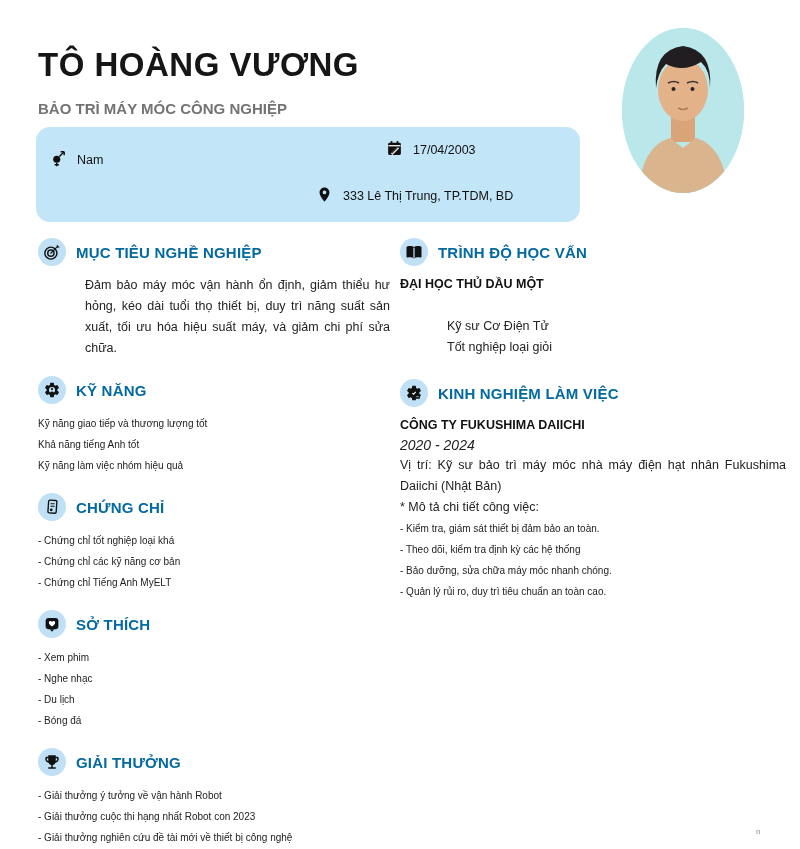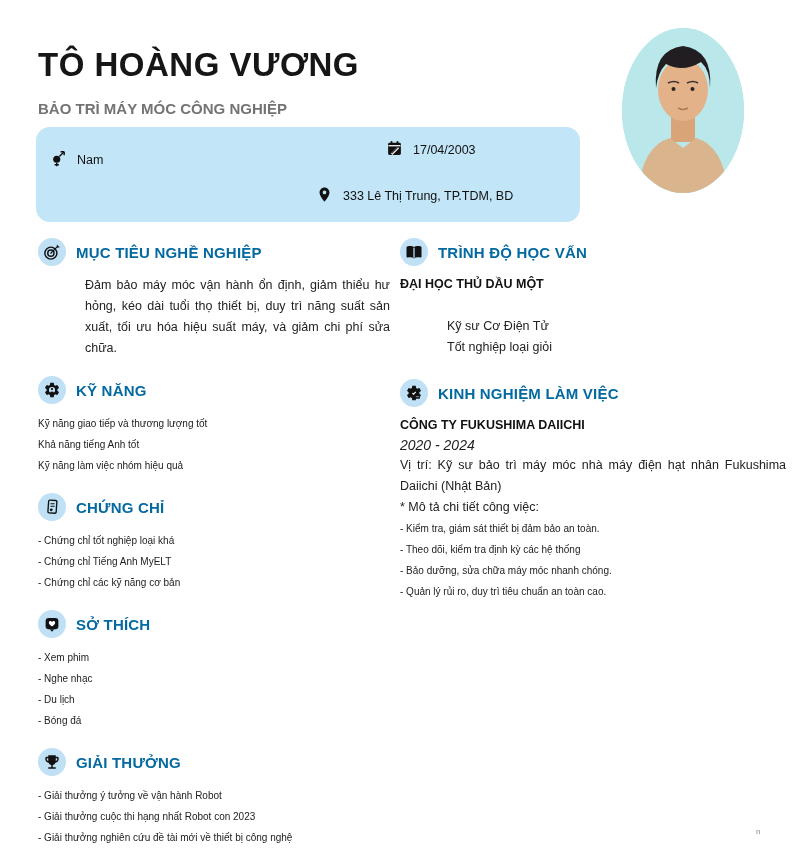--- a/index.html
+++ b/index.html
@@ -185,22 +185,22 @@
             <svg viewBox="0 0 24 24" fill="none" stroke="#111" stroke-width="1.8">
               <rect x="7" y="3" width="11" height="17" rx="1.6" transform="rotate(4 12 12)"></rect>
               <path d="M10 7.6 h5.5 M10 11 h5.5" stroke-width="1.5"></path>
               <circle cx="11" cy="15.8" r="1.9" fill="#111" stroke="none"></circle>
             </svg>
           </span>
           <span class="section-title">CHỨNG CHỈ</span>
         </div>
         <ul class="plain">
           <li>- Chứng chỉ tốt nghiệp loại khá</li>
+          <li>- Chứng chỉ các kỹ năng cơ bản</li>
           <li>- Chứng chỉ Tiếng Anh MyELT</li>
-          <li>- Chứng chỉ các kỹ năng cơ bản</li>
         </ul>
       </div>
 
       <div class="section">
         <div class="section-head">
           <span class="icon-circle">
             <svg viewBox="0 0 24 24">
               <rect x="3.5" y="4" width="17" height="15" rx="4" fill="#111"></rect>
               <path d="M9 19 l3 3.2 L15 19 Z" fill="#111"></path>
               <path d="M12 15.2 c-2.7-1.9-4.2-3.4-4.2-5 0-1.2.9-2.1 2.1-2.1 .9 0 1.7.5 2.1 1.3 .4-.8 1.2-1.3 2.1-1.3 1.2 0 2.1.9 2.1 2.1 0 1.6-1.5 3.1-4.2 5 z" fill="#fff"></path>

